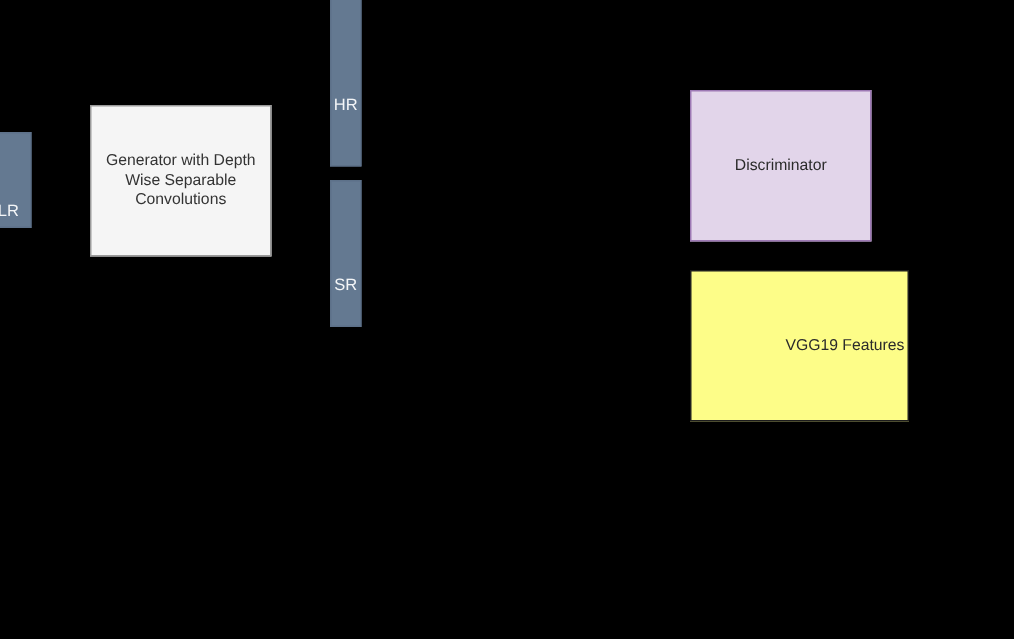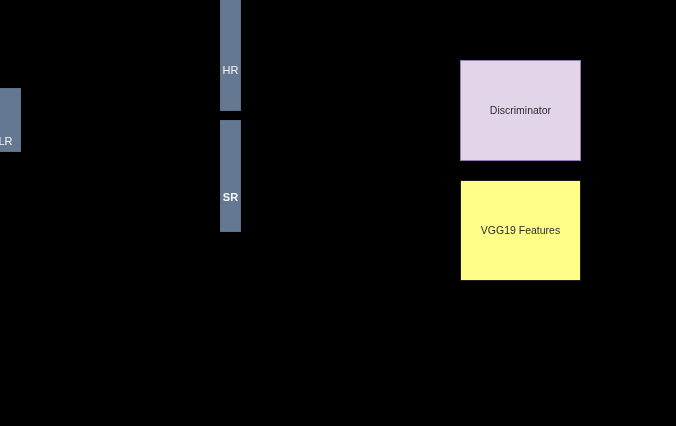--- a/index.html
+++ b/index.html
@@ -50,22 +50,21 @@
   #node-hr {
     left: 220px;
     top: -14px;
     width: 21px;
     height: 125px;
   }
   #node-sr {
     left: 220px;
     top: 120px;
     width: 21px;
-    height: 112px;
-    font-weight: bold;
+    height: 98px;
   }
 
   
   #node-generator {
     left: 60px;
     top: 70px;
     width: 121px;
     height: 101px;
     background: #f5f5f5;
     border: 1px solid #9a9a9a;
@@ -85,39 +84,43 @@
     align-items: center;
   }
   #node-discriminator .node-label {
     color: #2b2b2b;
     font-size: 10.5px;
   }
 
   #node-vgg19 {
     left: 460px;
     top: 180px;
-    width: 121px;
+    width: 146px;
     height: 101px;
     background: #fdfd88;
     border: 1px solid #1d1d1d;
+    justify-content: flex-end;
   }
   #node-vgg19 .node-label {
     color: #2b2b2b;
     font-size: 10.5px;
   }
 </style>
 </head>
 <body>
 
 <div id="canvas">
 
   <div class="node tensor" id="node-lr">
     <span class="node-label">LR</span>
   </div>
 
+  <div class="node" id="node-generator">
+    <span class="node-label">Generator with Depth Wise Separable Convolutions</span>
+  </div>
 
   <div class="node tensor" id="node-hr">
     <span class="node-label">HR</span>
   </div>
 
   <div class="node tensor" id="node-sr">
     <span class="node-label">SR</span>
   </div>
 
   <div class="node" id="node-discriminator">

